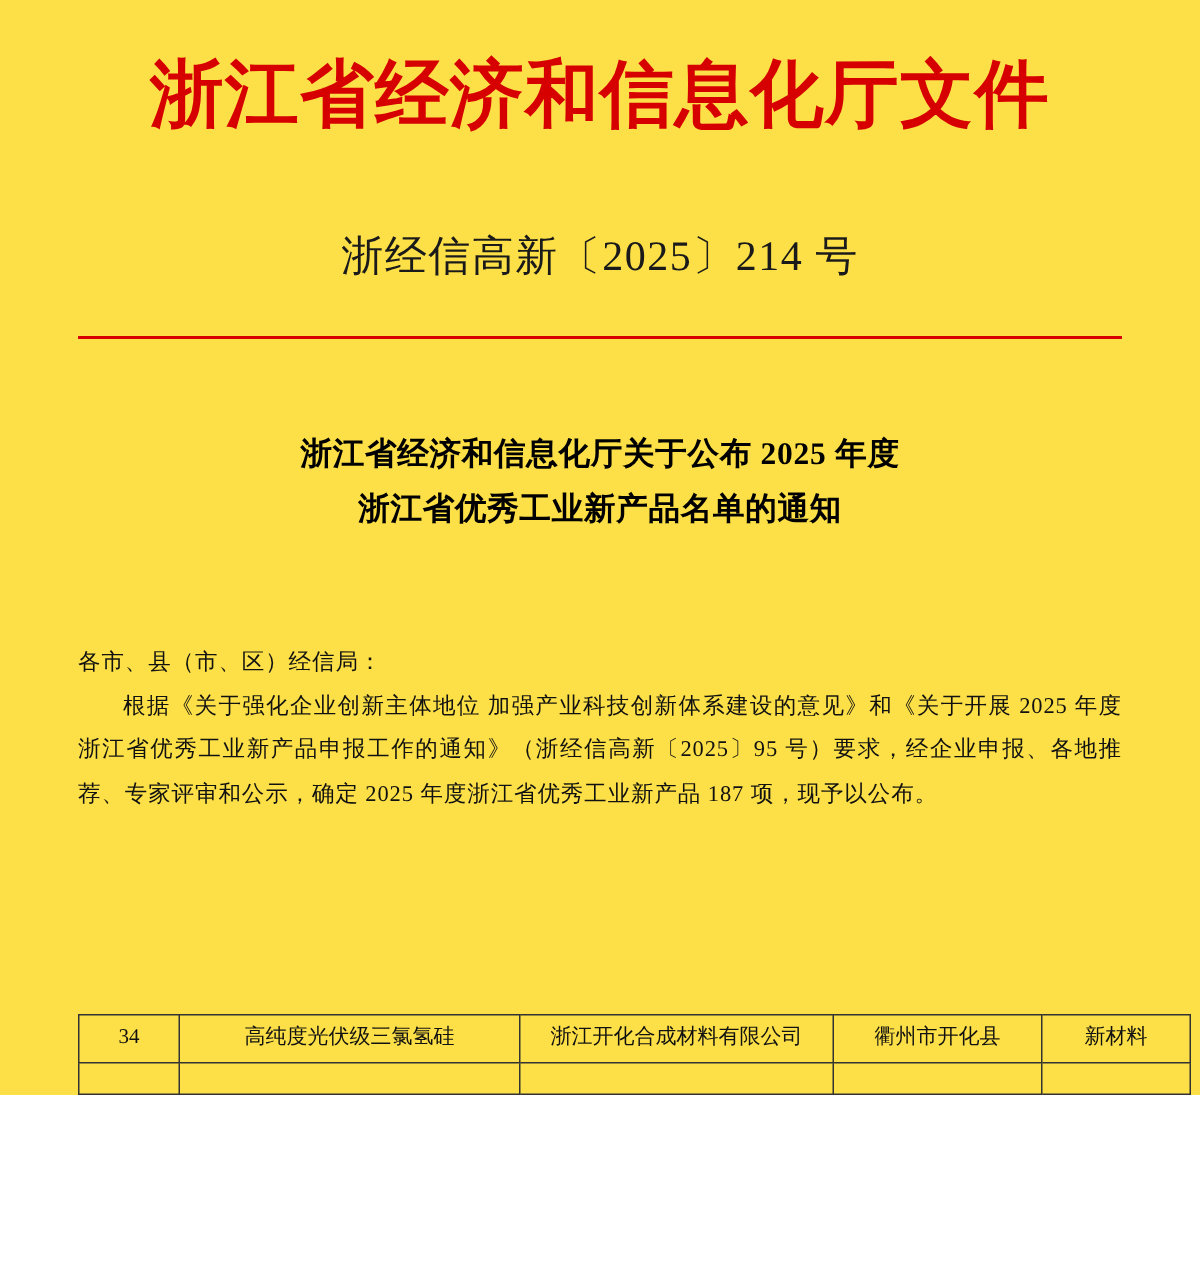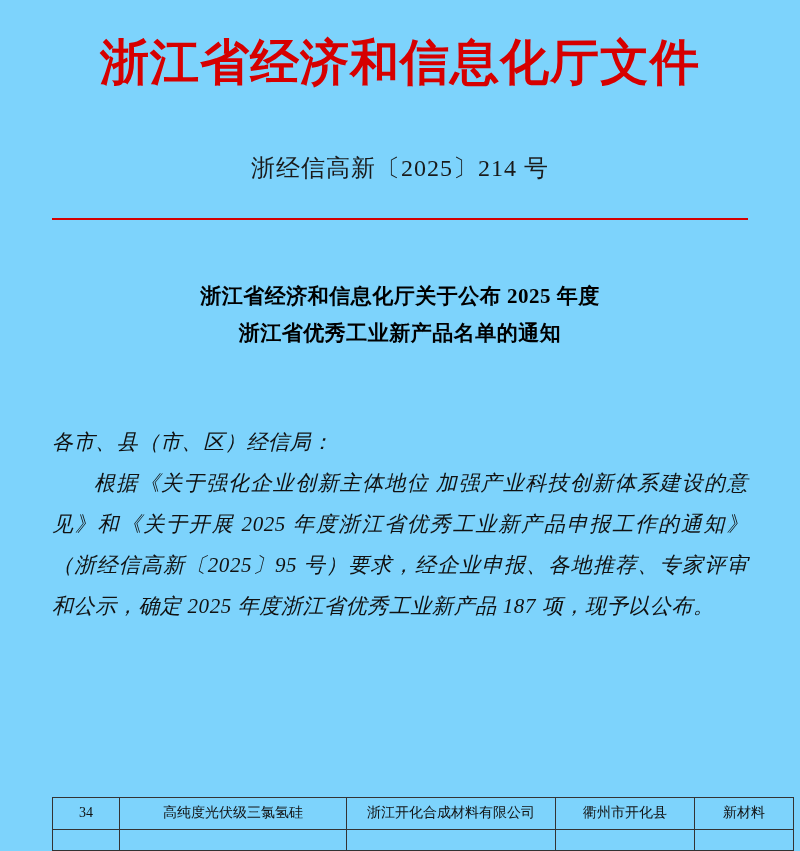--- a/index.html
+++ b/index.html
@@ -10,43 +10,43 @@
   body {
     width: 800px;
     height: 851px;
     font-family: "Liberation Serif", "DejaVu Serif", serif;
     color: #111111;
     overflow: hidden;
     position: relative;
   }
   .page {
     width: 800px;
-    height: 851px;
+    height: 730px;
     box-sizing: border-box;
     padding: 0 52px;
     position: relative;
-    background: #7dd3fc;
+    background: #fde047;
   }
   .doc-header {
     text-align: center;
     padding-top: 34px;
   }
   .doc-title-red {
     color: #d60000;
     font-family: "Liberation Serif", "DejaVu Serif", serif;
     font-weight: bold;
     font-size: 49px;
     letter-spacing: 1px;
     line-height: 1.18;
     white-space: nowrap;
   }
   .doc-number {
     margin-top: 60px;
     text-align: center;
-    font-size: 24px;
+    font-size: 28px;
     letter-spacing: 1px;
     color: #1a1a1a;
   }
   .red-rule {
     margin-top: 34px;
     height: 2.5px;
     background: #d60000;
     width: 100%;
   }
   .doc-subject {
@@ -56,25 +56,24 @@
     font-weight: bold;
     line-height: 1.75;
     letter-spacing: 0.5px;
     color: #000;
   }
   .doc-subject .line {
     display: block;
   }
   .body-text {
     margin-top: 70px;
-    font-size: 21px;
+    font-size: 15px;
     line-height: 1.95;
     letter-spacing: 0.6px;
     color: #111;
-    font-style: italic;
   }
   .body-text p {
     margin: 0;
   }
   .body-text p.indent {
     text-indent: 2em;
     text-align: justify;
   }
   .table-wrap {
     position: absolute;

